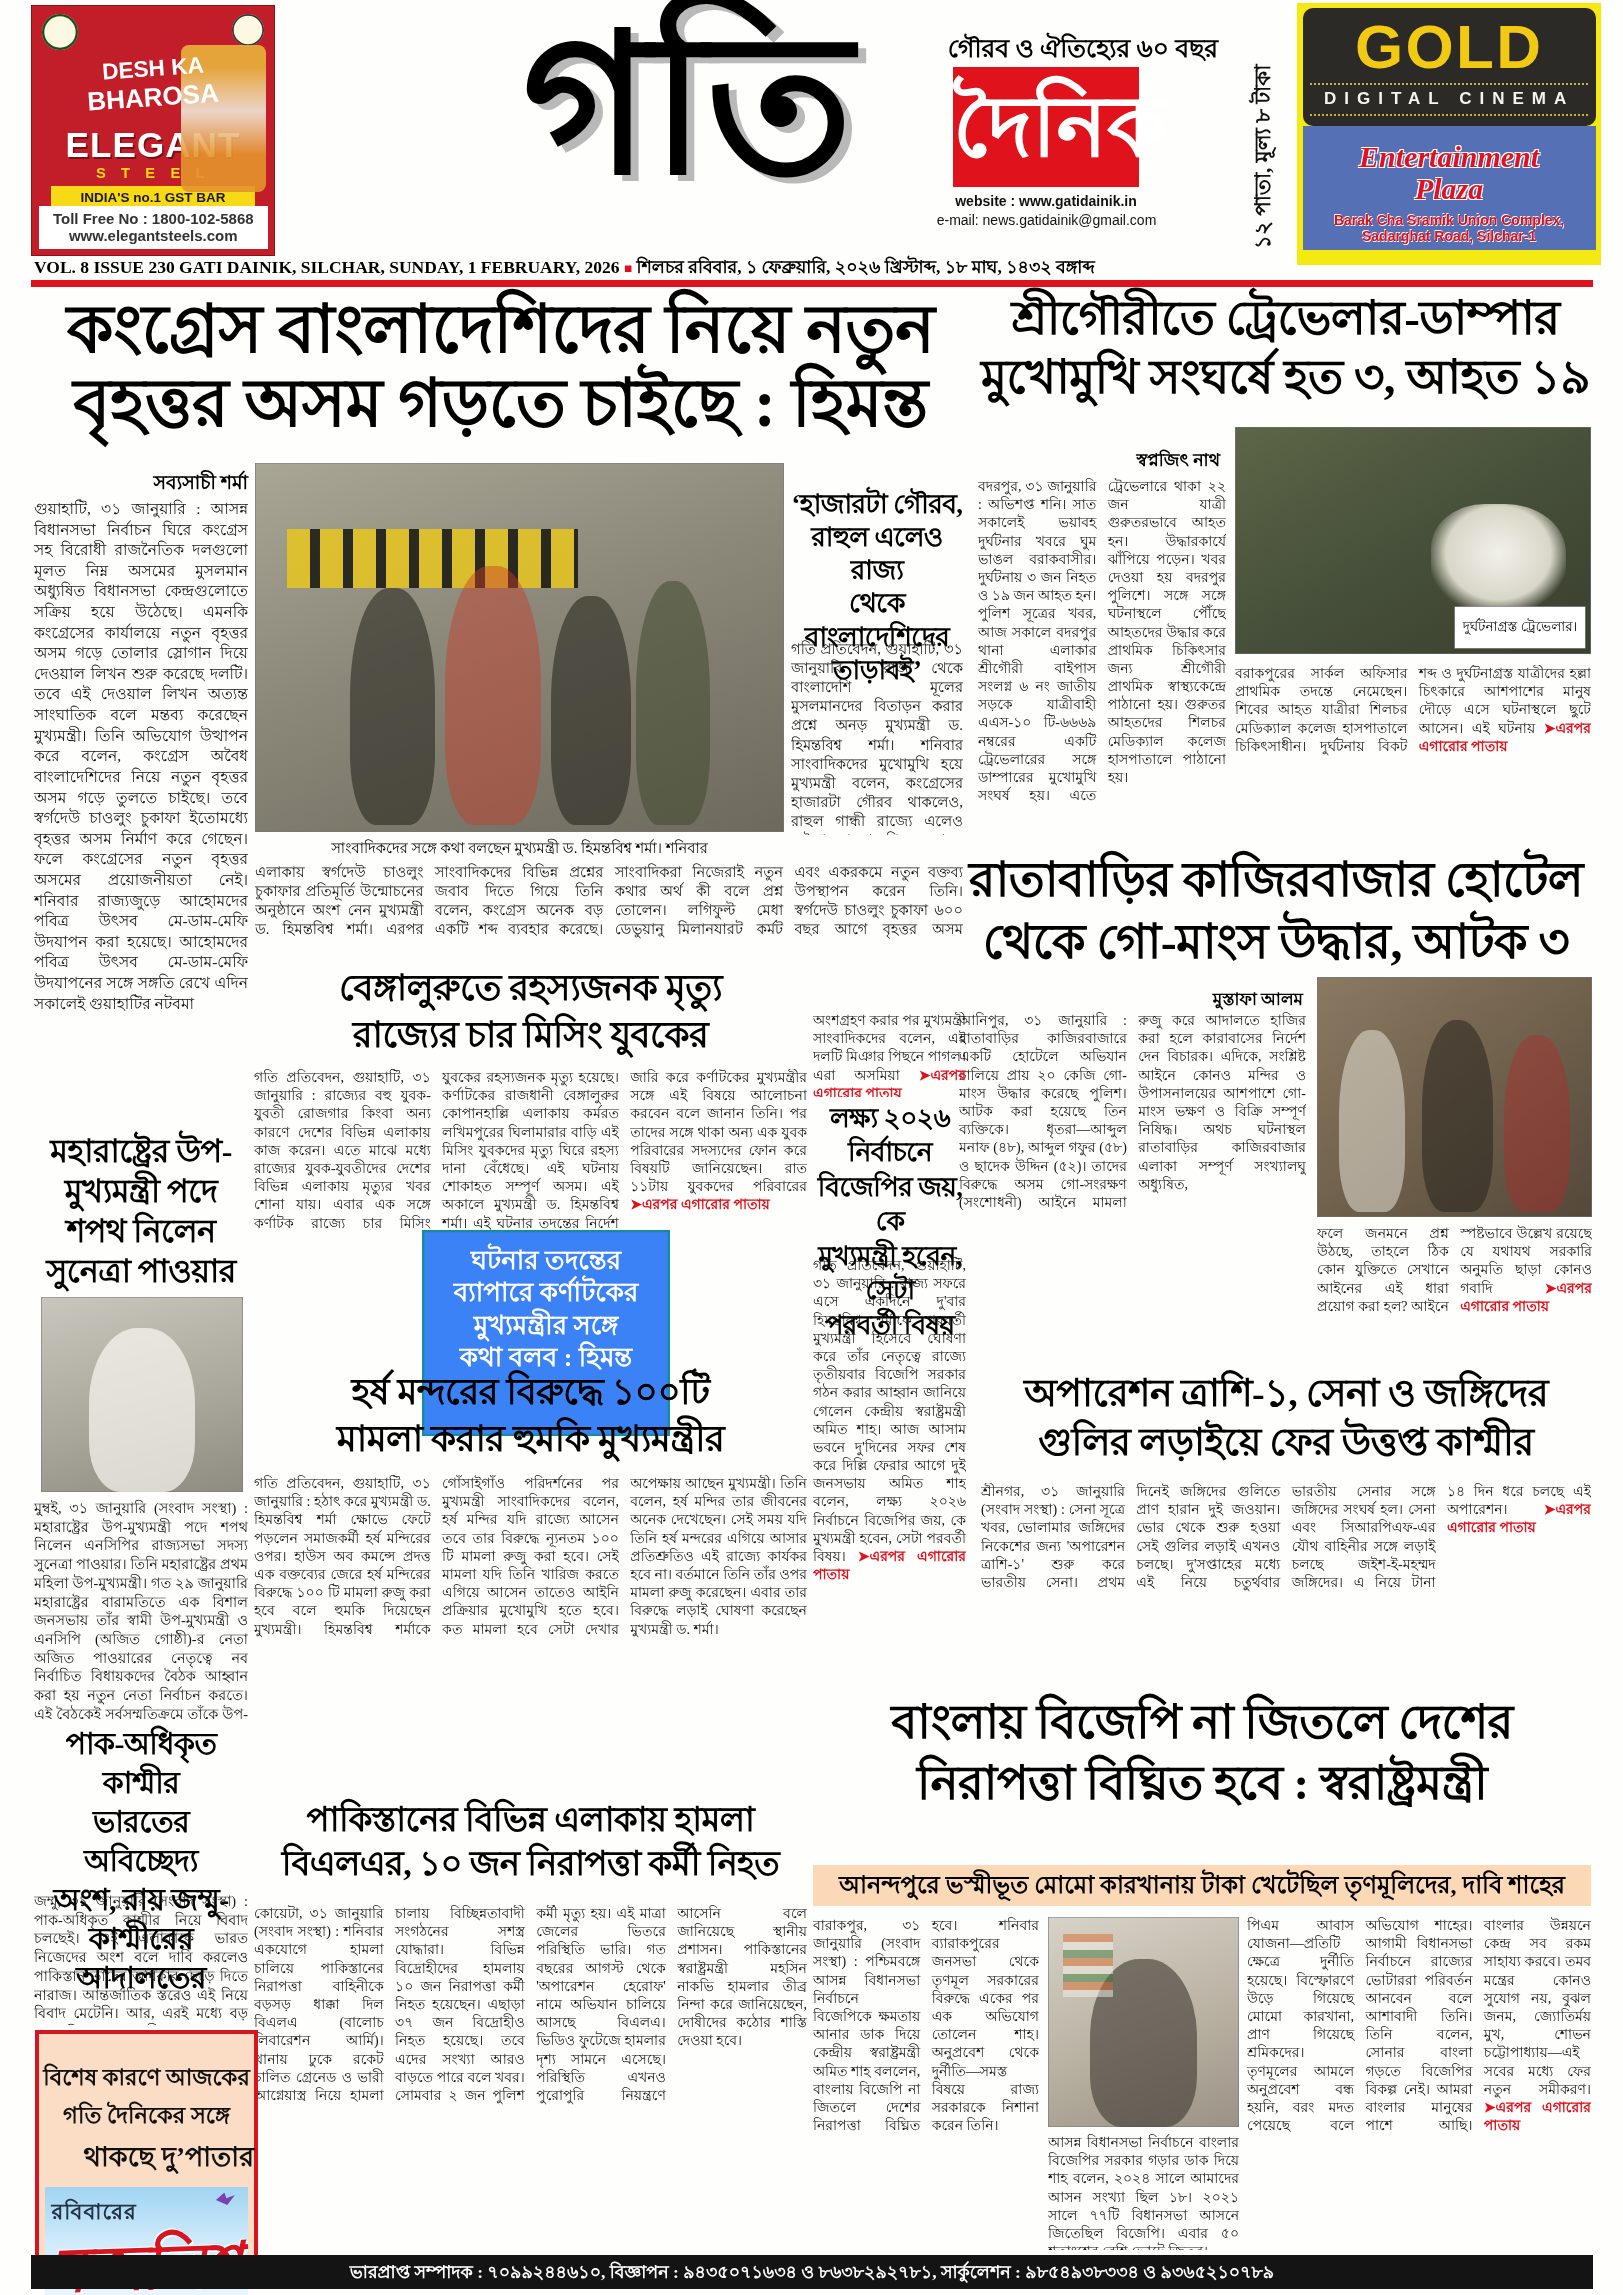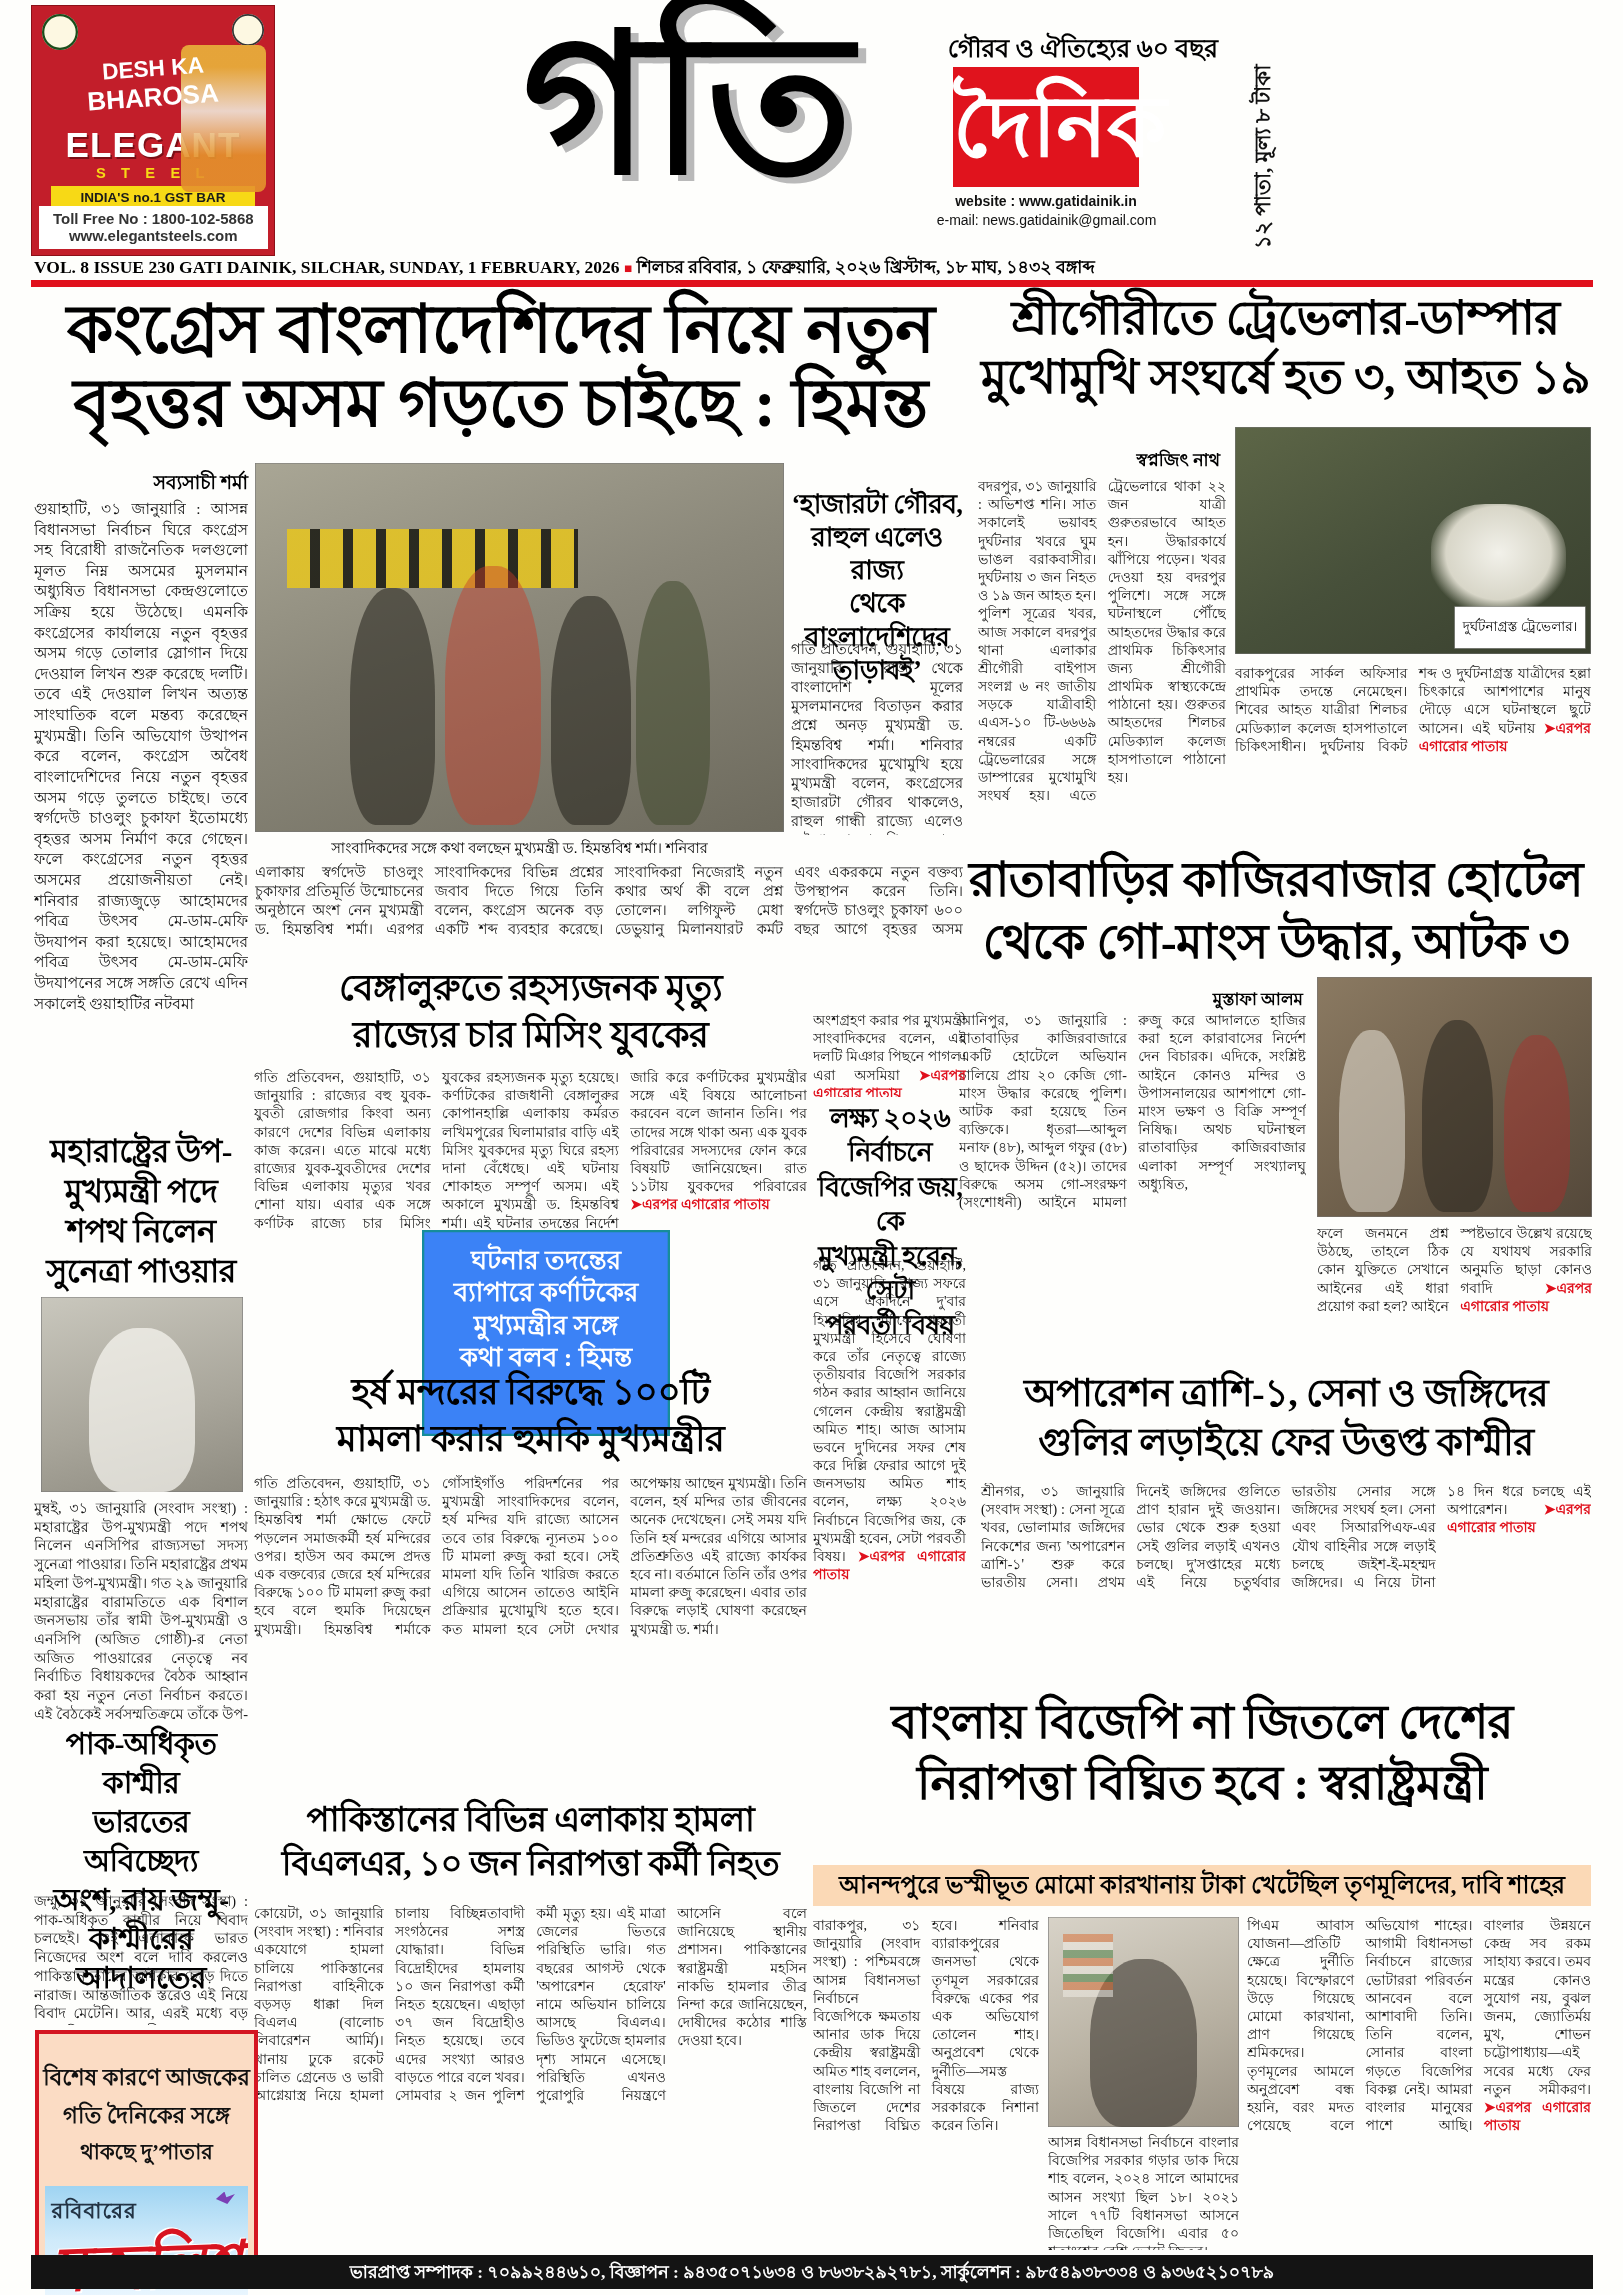--- a/index.html
+++ b/index.html
@@ -75,20 +75,34 @@
 
   <div class="abs" style="left:925px;top:29px;width:316px;font-size:25px;font-weight:bold;text-align:center;color:#000;">গৌরব ও ঐতিহ্যের ৬০ বছর</div>
 
   <div class="abs dainik-box" style="left:953px;top:67px;width:186px;height:120px;font-size:85px;line-height:120px;">দৈনিক</div>
 
   <div class="abs" style="left:925px;top:193px;width:242px;font-size:14px;font-weight:bold;text-align:center;font-family:'Liberation Sans',sans-serif;">website : www.gatidainik.in</div>
   <div class="abs" style="left:918px;top:212px;width:257px;font-size:14px;text-align:center;font-family:'Liberation Sans',sans-serif;">e-mail: news.gatidainik@gmail.com</div>
 
   <div class="abs vert" style="left:1245px;top:22.6px;height:226px;font-size:21.4px;">১২ পাতা, মূল্য ৮ টাকা</div>
 
+  <div class="abs ad-right" style="left:1297px;top:2.8px;width:293px;height:251px;">
+    <div class="gold-top">
+      <div class="gold-word" style="font-size:62px;line-height:1.0;">GOLD</div>
+      <div class="dotline"></div>
+      <div class="gold-sub" style="font-size:17px;">DIGITAL CINEMA</div>
+      <div class="dotline"></div>
+    </div>
+    <div class="ent-blue">
+      <div class="script-red" style="font-size:30px;line-height:1.05;">Entertainment</div>
+      <div class="script-red" style="font-size:30px;line-height:1.1;">Plaza</div>
+      <div class="ent-addr" style="font-size:14px;margin-top:6.8px;">Barak Cha Sramik Union Complex,</div>
+      <div class="ent-addr" style="font-size:14px;">Sadarghat Road, Silchar-1</div>
+    </div>
+  </div>
 
   <div class="abs" style="left:34px;top:254px;width:1562px;font-size:17.5px;font-weight:bold;color:#000;white-space:nowrap;">
     <span>VOL. 8   ISSUE 230      GATI DAINIK, SILCHAR, SUNDAY, 1 FEBRUARY, 2026</span>
     <span style="color:#e0101c;font-size:13.5px;">■</span>
     <span>শিলচর রবিবার, ১ ফেব্রুয়ারি, ২০২৬ খ্রিস্টাব্দ, ১৮ মাঘ, ১৪৩২ বঙ্গাব্দ</span>
   </div>
   <div class="abs redrule" style="left:31px;top:280px;width:1562px;height:6.8px;"></div>
 
   <div class="abs hl" style="left:34px;top:293px;width:933px;font-size:67px;">
     <div>কংগ্রেস বাংলাদেশিদের নিয়ে নতুন</div>
@@ -255,21 +269,21 @@
   <div class="abs bd" style="left:1048px;top:2134px;width:191px;height:116px;font-size:14px;line-height:1.3;overflow:hidden;">
     <span>আসন্ন বিধানসভা নির্বাচনে বাংলার বিজেপির সরকার গড়ার ডাক দিয়ে শাহ বলেন, ২০২৪ সালে আমাদের আসন সংখ্যা ছিল ১৮। ২০২১ সালে ৭৭টি বিধানসভা আসনে জিতেছিল বিজেপি। এবার ৫০ শতাংশের বেশি ভোটে জিতব।</span>
   </div>
   <div class="abs bd cols3" style="left:1247px;top:1917px;width:344px;height:333px;font-size:14px;line-height:1.3;overflow:hidden;">
     <span>পিএম আবাস যোজনা—প্রতিটি ক্ষেত্রে দুর্নীতি হয়েছে। বিস্ফোরণে উড়ে গিয়েছে মোমো কারখানা, প্রাণ গিয়েছে শ্রমিকদের। তৃণমূলের আমলে অনুপ্রবেশ বন্ধ হয়নি, বরং মদত পেয়েছে বলে অভিযোগ শাহের। আগামী বিধানসভা নির্বাচনে রাজ্যের ভোটাররা পরিবর্তন আনবেন বলে আশাবাদী তিনি। তিনি বলেন, সোনার বাংলা গড়তে বিজেপির বিকল্প নেই। আমরা বাংলার মানুষের পাশে আছি। বাংলার উন্নয়নে কেন্দ্র সব রকম সাহায্য করবে। তমব মন্ত্রের কোনও সুযোগ নয়, বুঝল জনম, জ্যোতির্ময় মুখ, শোভন চট্টোপাধ্যায়—এই সবের মধ্যে ফের নতুন সমীকরণ।</span> <span class="cont">➤এরপর এগারোর পাতায়</span>
   </div>
 
   <div class="abs bl-ad" style="left:35px;top:2030px;width:215px;height:221px;">
     <div style="font-size:22.6px;font-weight:bold;margin-top:26px;">বিশেষ কারণে আজকের</div>
     <div style="font-size:22.6px;font-weight:bold;">গতি দৈনিকের সঙ্গে</div>
-    <div style="font-size:21px;font-weight:bold;margin-bottom:15px;">থাকছে দু’পাতার</div>
+    <div style="font-size:27px;font-weight:bold;margin-bottom:6px;text-align:right;">থাকছে দু’পাতার</div>
     <div class="skybox" style="height:120px;margin:0 5.6px 5.6px;">
       <div class="robibarer" style="position:absolute;left:6.8px;top:8px;font-size:21.4px;letter-spacing:1.1px;">রবিবারের</div>
       <div class="mojlish" style="position:absolute;left:0;right:0;top:33px;font-size:62px;transform:rotate(-2deg);">মজলিশ</div>
       <div style="position:absolute;right:13.5px;top:5.6px;width:19px;height:12.4px;background:#7b3fb5;clip-path:polygon(0 60%,45% 0,55% 45%,100% 20%,60% 100%);"></div>
     </div>
   </div>
 
   <div class="abs footer" style="left:31px;top:2255px;width:1562px;height:34px;font-size:17.5px;line-height:34px;">
     <span>ভারপ্রাপ্ত সম্পাদক : ৭০৯৯২৪৪৬১০, বিজ্ঞাপন : ৯৪৩৫০৭১৬৩৪ ও ৮৬৩৮২৯২৭৮১, সার্কুলেশন : ৯৮৫৪৯৩৮৩৩৪ ও ৯৩৬৫২১০৭৮৯</span>
   </div>

